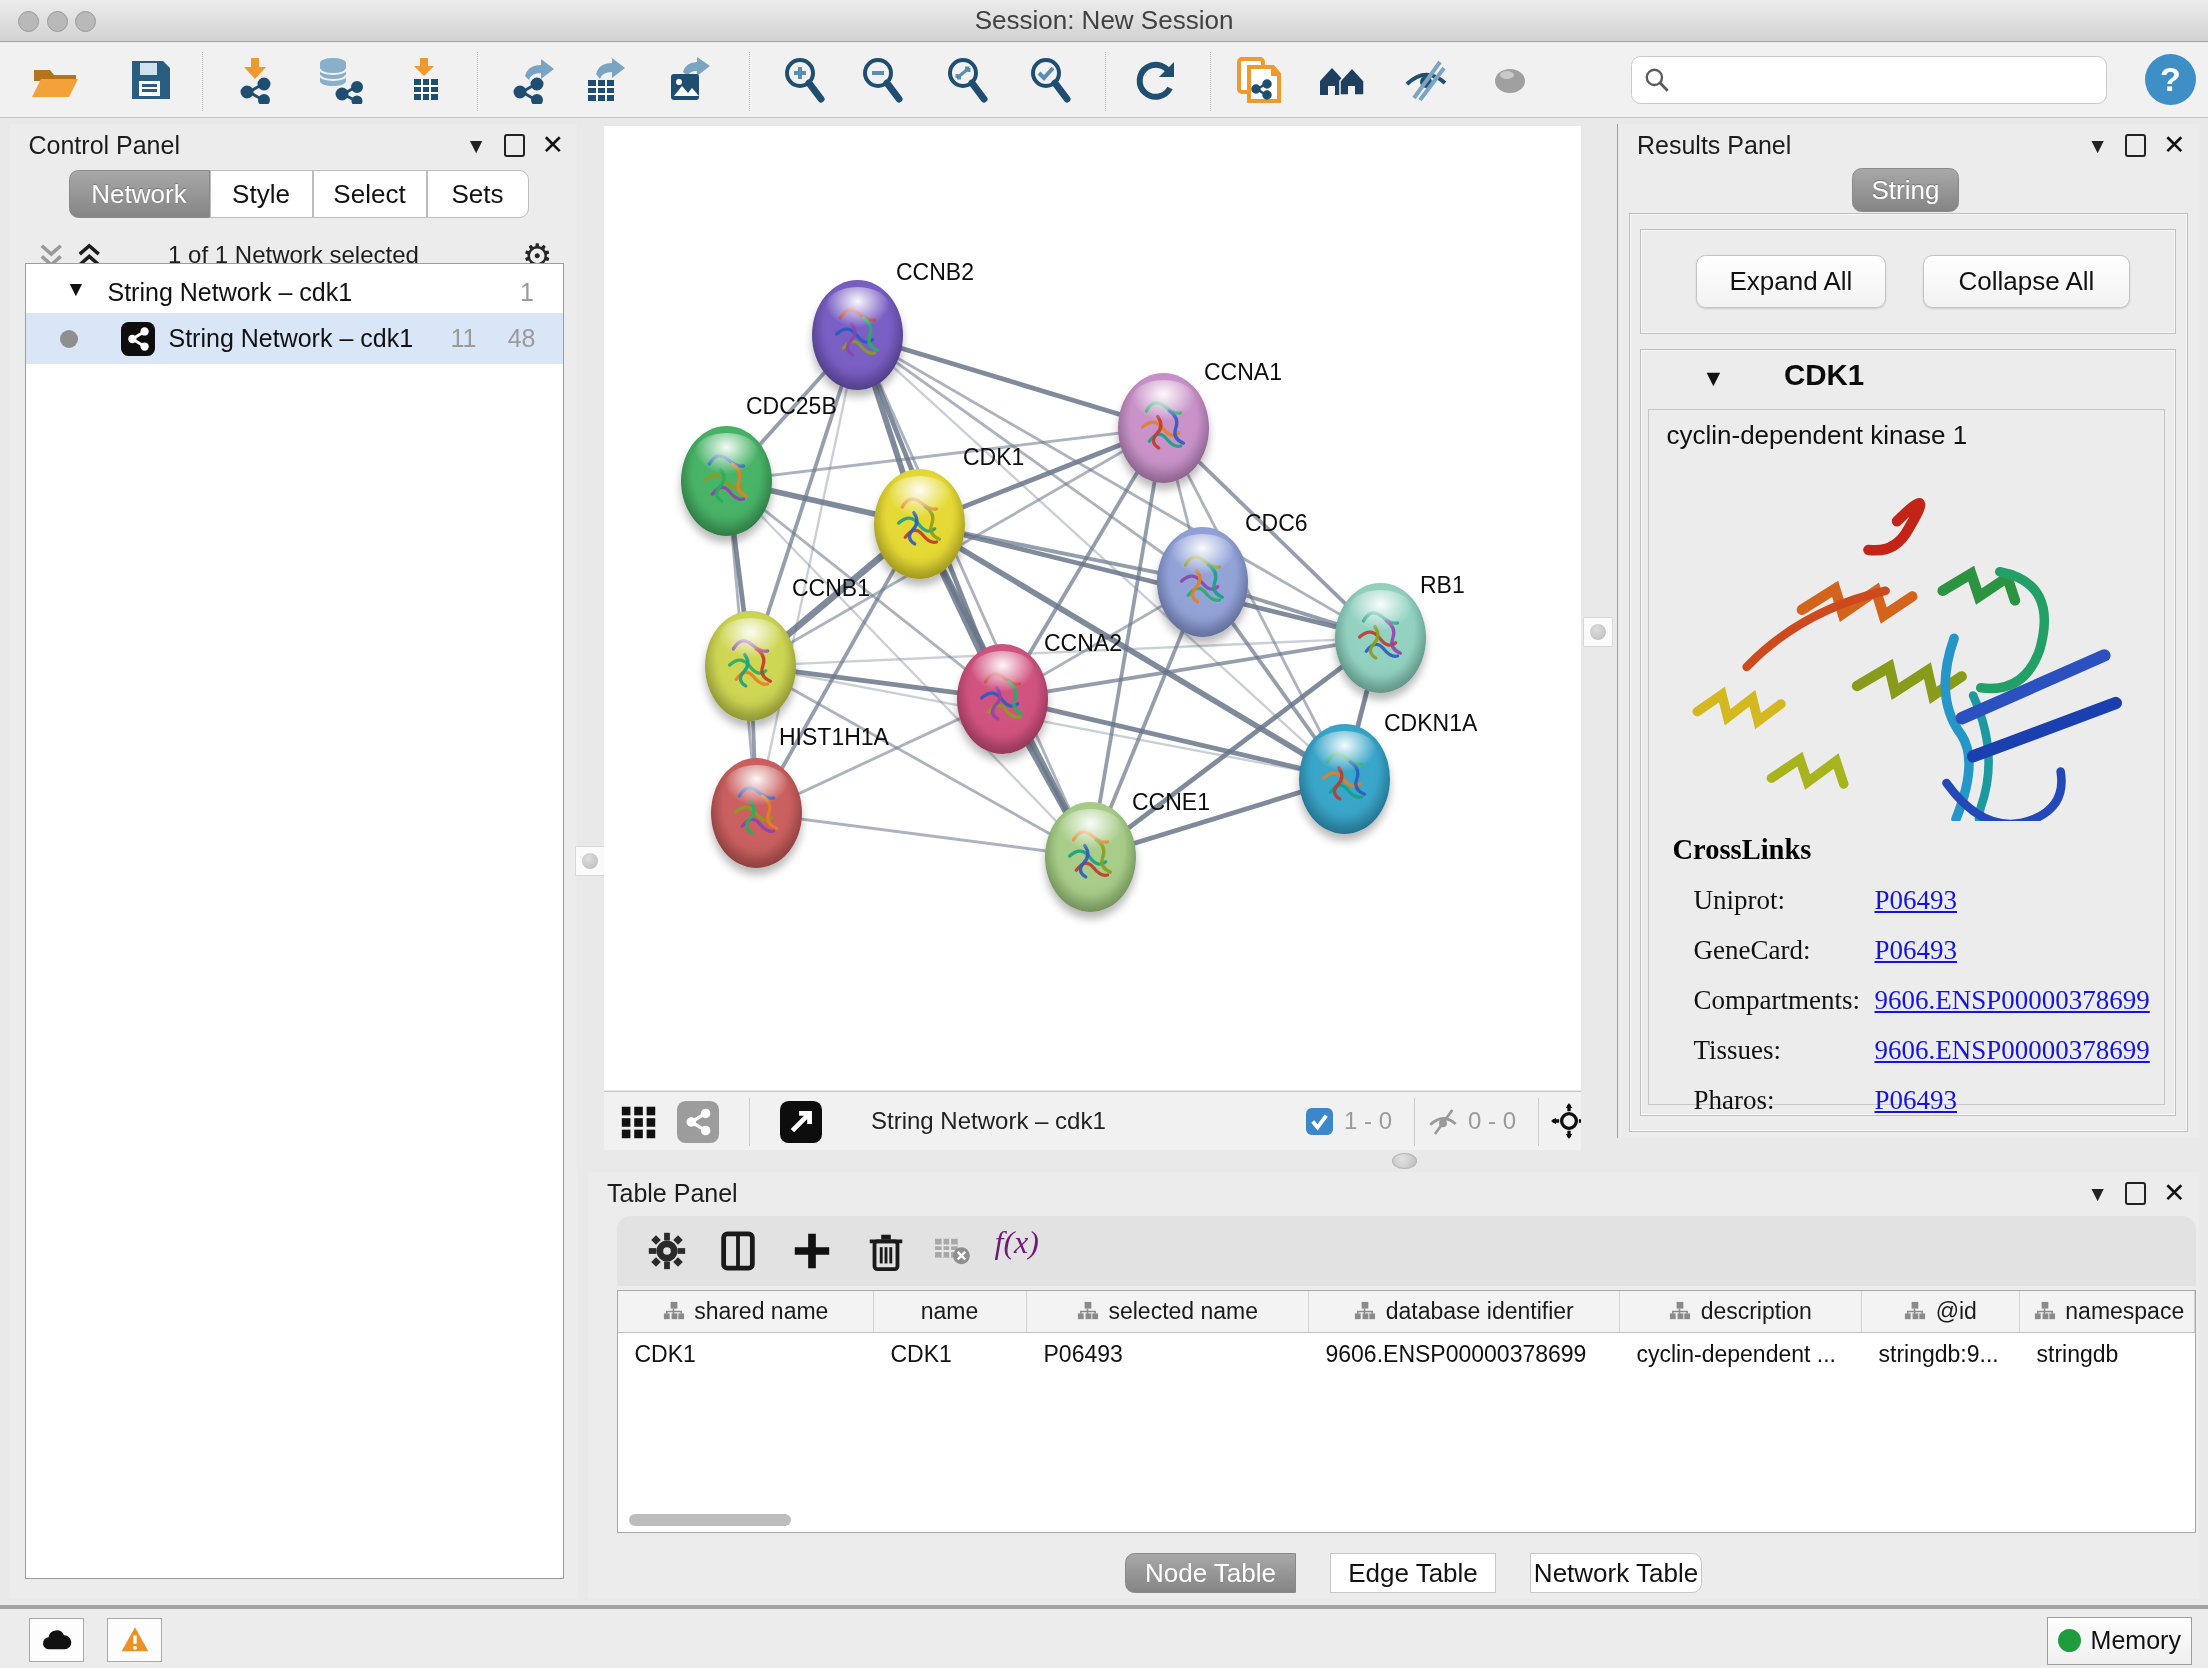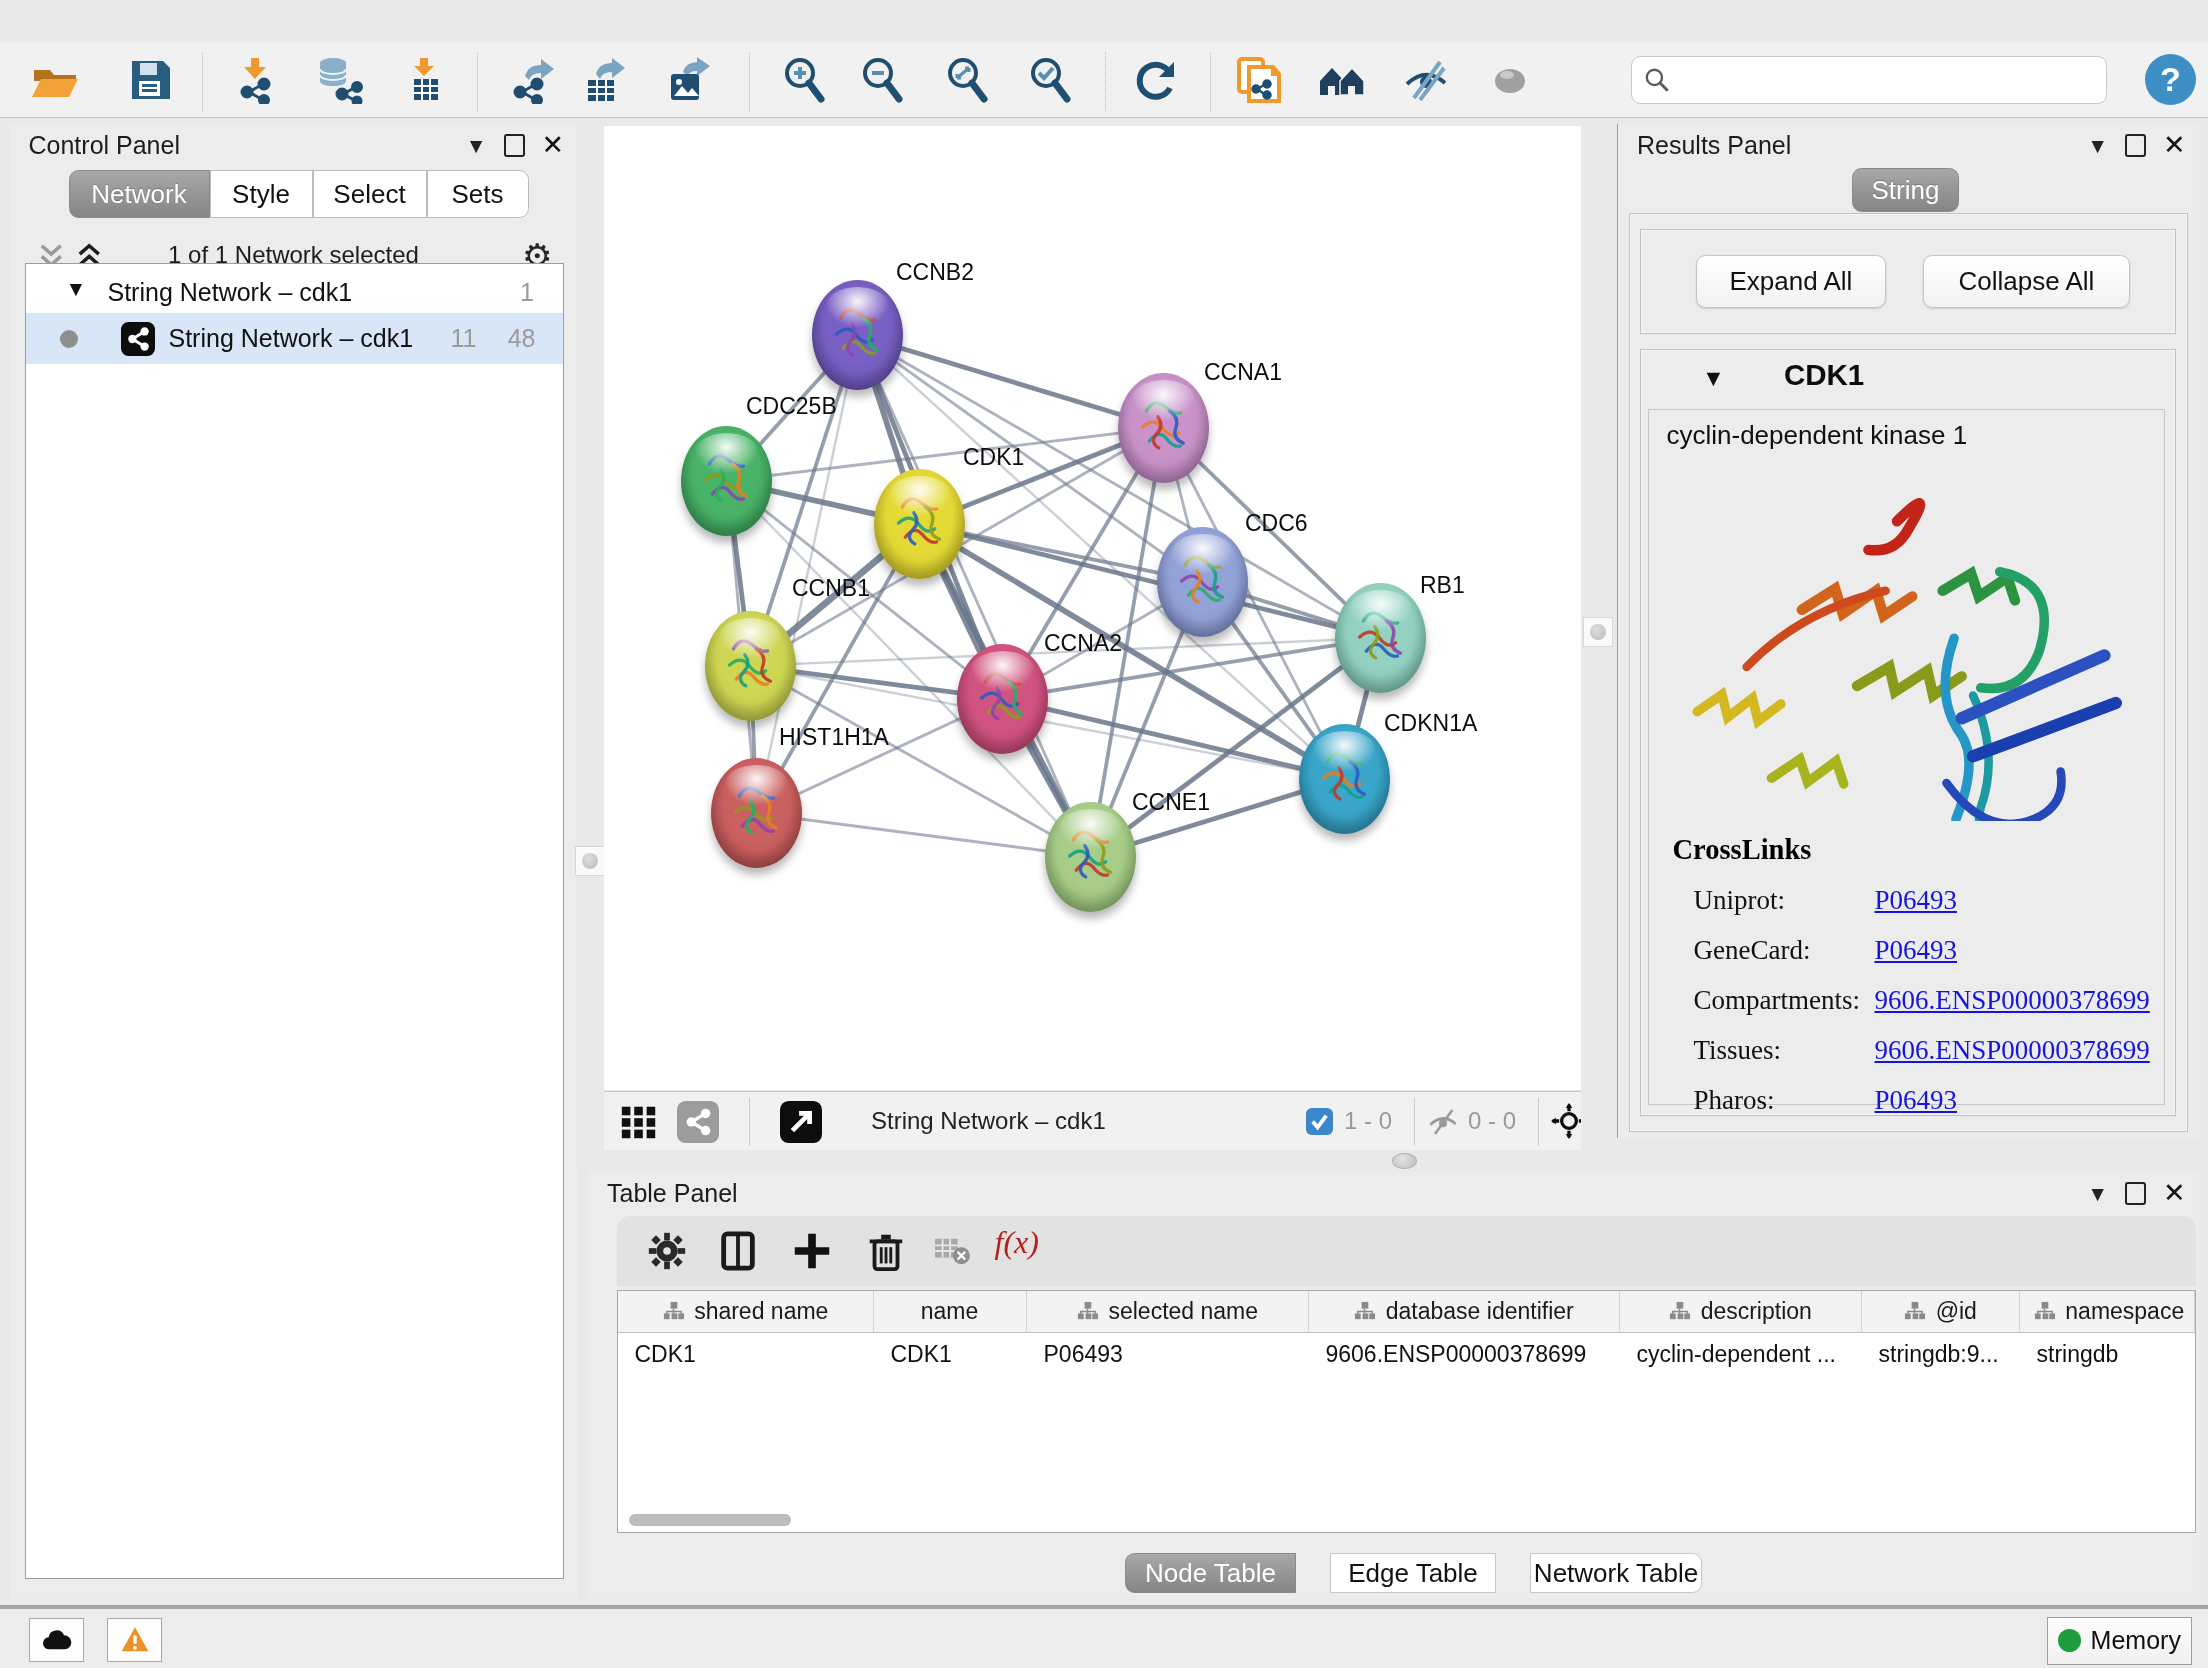--- a/index.html
+++ b/index.html
@@ -104,21 +104,21 @@
   .xl-title { font-size:28.5px; font-weight:bold; color:#000; margin-bottom:9.5px; }
   .xl-row { display:flex; height:50px; align-items:center; }
   .xl-label { width:202px; padding-left:21px; font-size:27px; color:#111; }
   .xl-value { font-size:27px; color:#1414e0; text-decoration:underline; }
 
   
   .tp { position:absolute; left:588px; top:1172px; width:1611px; height:427px; background:#ececec; }
   .tp-toolbar { position:absolute; left:28.5px; top:44px; width:1579px; height:70px; background:#e2e2e2; border-radius:13.3px 13.3px 0 0; }
   .tp-toolbar .ic { position:absolute; top:13.3px; width:44px; height:44px; }
   .fx { position:absolute; left:378px; top:7.6px; font-family:"Liberation Serif","DejaVu Serif",serif;
-    font-style:italic; font-size:32px; color:#b91c1c; }
+    font-style:italic; font-size:32px; color:#701a75; }
   .tbl { position:absolute; left:28.5px; top:118px; width:1579px; height:243px; background:#fff; border:1.9px solid #a8a8a8; }
   .thead { display:flex; height:42px; background:#f3f3f3; border-bottom:1.9px solid #c3c3c3; }
   .th { position:relative; display:flex; align-items:center; justify-content:center; gap:9.5px;
     border-right:1px solid #d4d4d4; font-size:23px; color:#1a1a1a; overflow:hidden; white-space:nowrap; }
   .th svg { width:23px; height:23px; flex:none; }
   .trowd { display:flex; height:42px; }
   .td { padding-left:17px; font-size:23px; color:#111; line-height:42px; overflow:hidden; white-space:nowrap; }
   .tbl-scroll { position:absolute; left:11.4px; bottom:5.7px; width:162px; height:12.4px; border-radius:6.7px; background:#bdbdbd; }
   .tp-tabs { position:absolute; left:537px; top:381px; display:flex;gap:34px; }
   .seg2 { height:40px; line-height:38px; font-size:26px; text-align:center; background:#fff;
@@ -135,20 +135,26 @@
   .membtn { position:absolute; left:2047px; top:7.6px; width:145px; height:48px; background:linear-gradient(#fdfdfd,#f0f0f0);
     border:1.9px solid #9e9e9e; display:flex; align-items:center; justify-content:center; gap:9.5px; }
   .memdot { width:23px; height:23px; border-radius:50%; background:#1e9c3e; }
   .memtxt { font-size:25px; color:#111; }
 </style>
 </head>
 <body>
 
 <div id="root">
 
+  <div class="titlebar">
+    <span class="tl" style="left:18px"></span>
+    <span class="tl" style="left:47px"></span>
+    <span class="tl" style="left:75px"></span>
+    <div class="win-title">Session: New Session</div>
+  </div>
 
   <div class="toolbar">
     <div class="tbtn" style="left:28.5px">
       <svg viewBox="0 0 48 48">
           <path d="M3 14h16l4 5h22v6H3z" fill="#b5741c"></path>
           <path d="M1 41l9-18h37l-9 18z" fill="#f3a23a"></path>
         </svg>
     </div>
     <div class="tbtn" style="left:124px">
       <svg viewBox="0 0 48 48">

